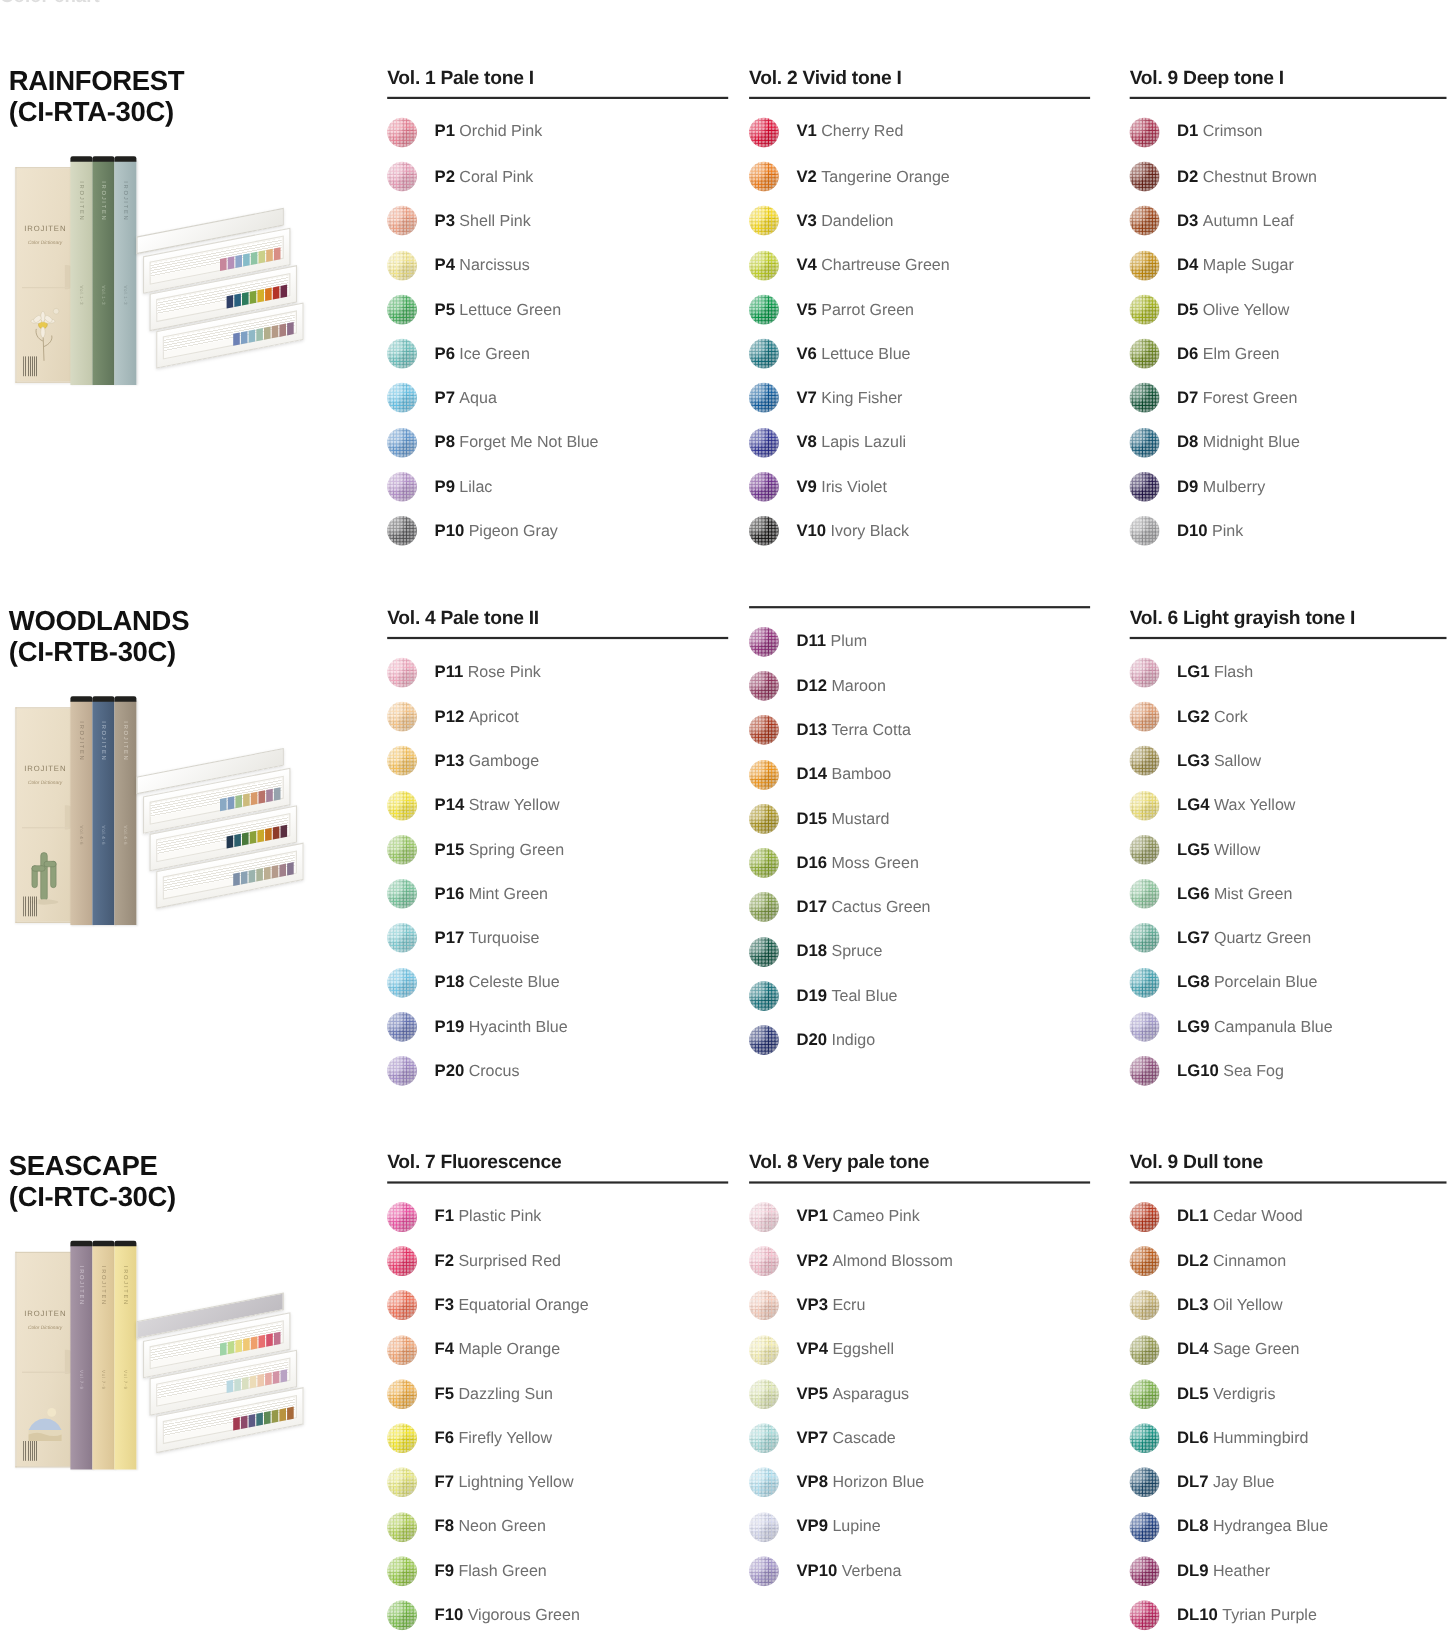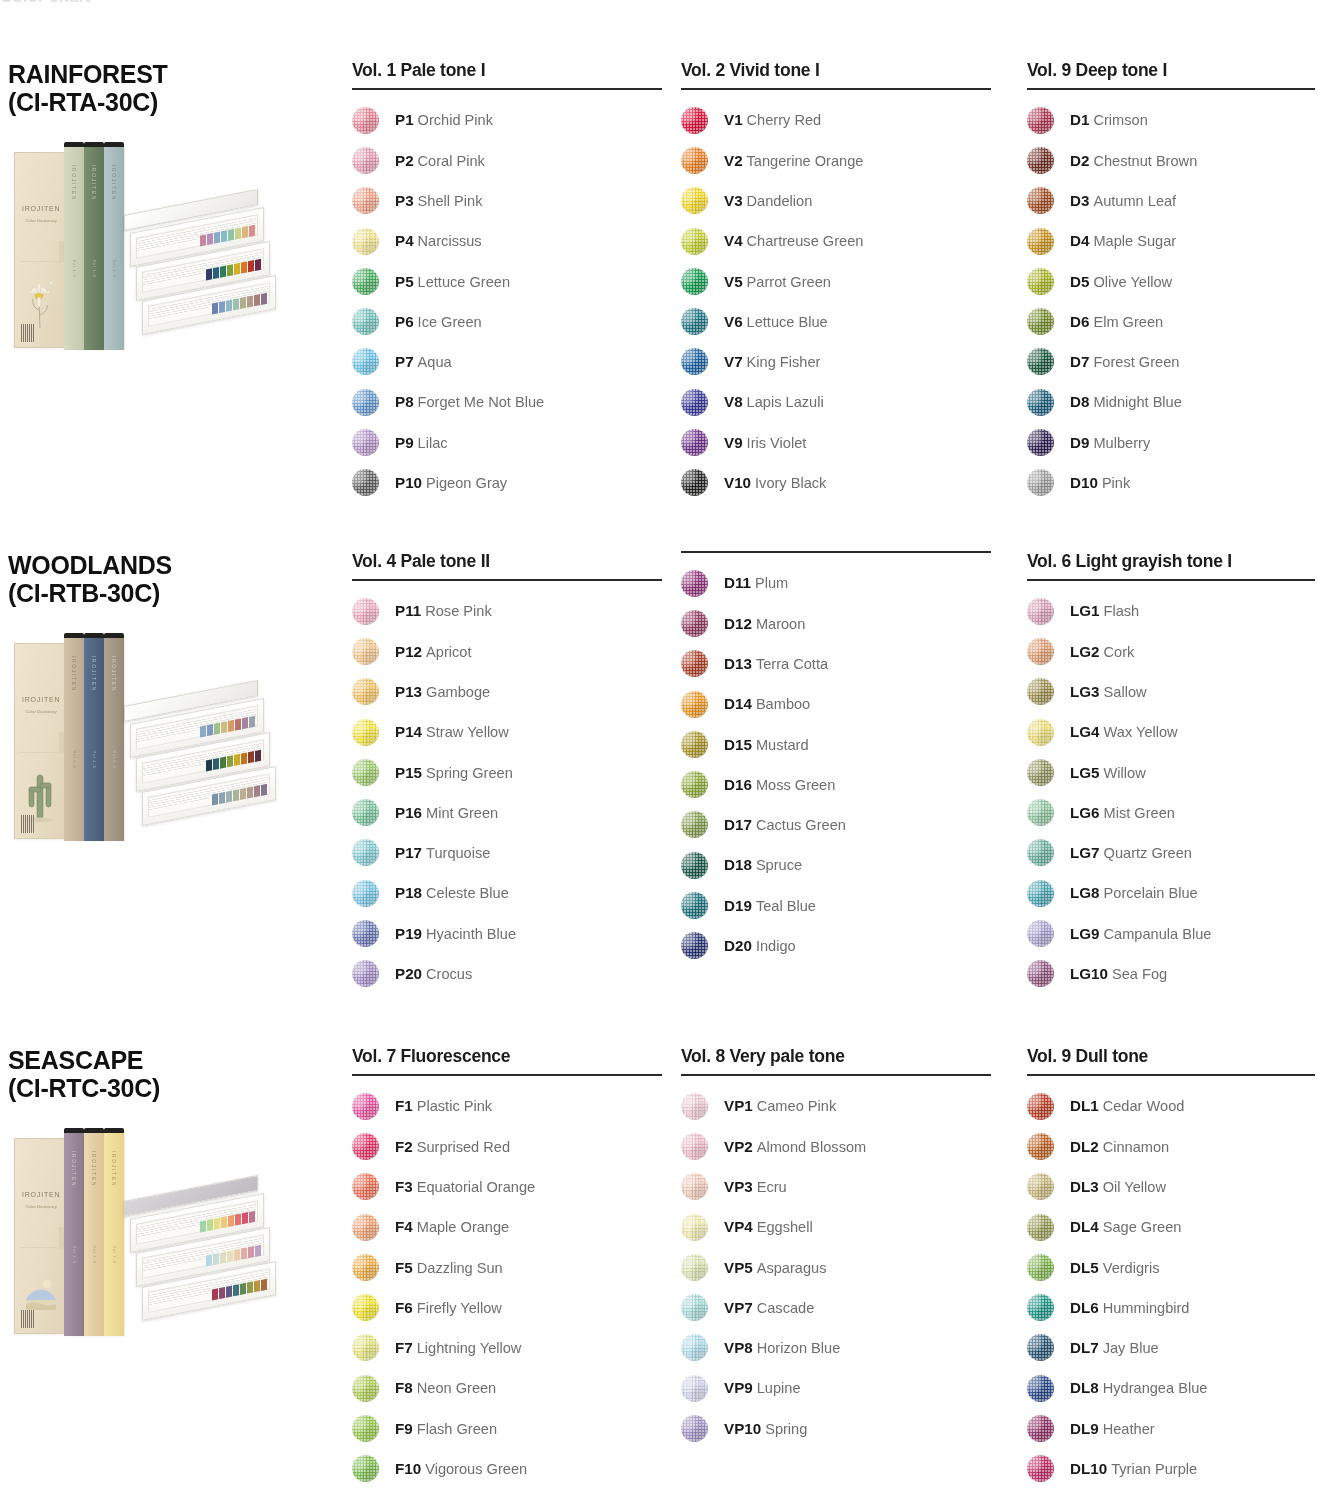--- a/index.html
+++ b/index.html
@@ -858,21 +858,21 @@
           <div class="swatch-row">
             <div class="swatch" style="background-image: radial-gradient(circle at 30% 30%, rgba(255, 255, 255, 0.55) 0px, rgba(255, 255, 255, 0.55) 35%, rgba(255, 255, 255, 0) 60%), radial-gradient(circle at 70% 65%, rgba(0, 0, 0, 0.12) 0px, rgba(0, 0, 0, 0.12) 30%, rgba(0, 0, 0, 0) 62%), linear-gradient(rgb(173, 223, 240), rgb(173, 223, 240)); background-color: rgb(173, 223, 240);"></div>
             <div class="swatch-label"><span class="swatch-code">VP8</span><span class="swatch-name">Horizon Blue</span></div>
           </div>
           <div class="swatch-row">
             <div class="swatch" style="background-image: radial-gradient(circle at 30% 30%, rgba(255, 255, 255, 0.55) 0px, rgba(255, 255, 255, 0.55) 35%, rgba(255, 255, 255, 0) 60%), radial-gradient(circle at 70% 65%, rgba(0, 0, 0, 0.12) 0px, rgba(0, 0, 0, 0.12) 30%, rgba(0, 0, 0, 0) 62%), linear-gradient(rgb(211, 214, 238), rgb(211, 214, 238)); background-color: rgb(211, 214, 238);"></div>
             <div class="swatch-label"><span class="swatch-code">VP9</span><span class="swatch-name">Lupine</span></div>
           </div>
           <div class="swatch-row">
             <div class="swatch" style="background-image: radial-gradient(circle at 30% 30%, rgba(255, 255, 255, 0.55) 0px, rgba(255, 255, 255, 0.55) 35%, rgba(255, 255, 255, 0) 60%), radial-gradient(circle at 70% 65%, rgba(0, 0, 0, 0.12) 0px, rgba(0, 0, 0, 0.12) 30%, rgba(0, 0, 0, 0) 62%), linear-gradient(rgb(158, 143, 200), rgb(158, 143, 200)); background-color: rgb(158, 143, 200);"></div>
-            <div class="swatch-label"><span class="swatch-code">VP10</span><span class="swatch-name">Spring</span></div>
+            <div class="swatch-label"><span class="swatch-code">VP10</span><span class="swatch-name">Verbena</span></div>
           </div>
         </div>
     </div>
 
     <div class="col c3">
       <div class="col-head">Vol. 9 Dull tone</div>
       <div class="col-rule"></div>
       <div class="rows">
           <div class="swatch-row">
             <div class="swatch" style="background-image: radial-gradient(circle at 30% 30%, rgba(255, 255, 255, 0.55) 0px, rgba(255, 255, 255, 0.55) 35%, rgba(255, 255, 255, 0) 60%), radial-gradient(circle at 70% 65%, rgba(0, 0, 0, 0.12) 0px, rgba(0, 0, 0, 0.12) 30%, rgba(0, 0, 0, 0) 62%), linear-gradient(rgb(189, 52, 24), rgb(189, 52, 24)); background-color: rgb(189, 52, 24);"></div>

